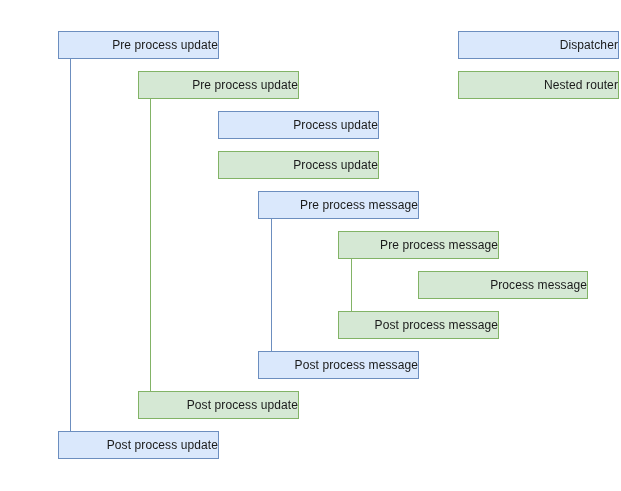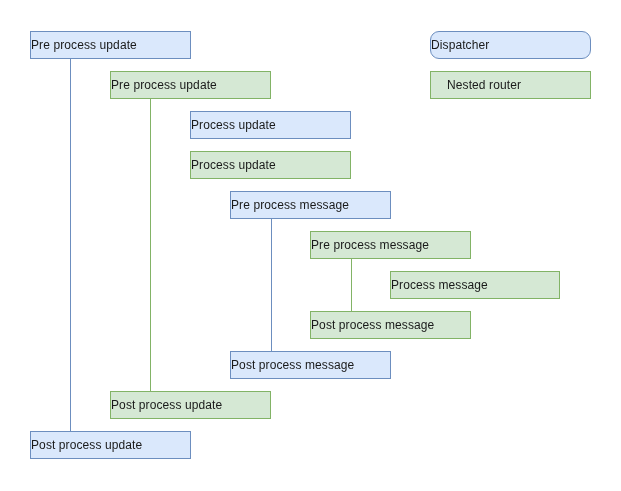--- a/index.html
+++ b/index.html
@@ -16,28 +16,29 @@
     width: 621px;
     height: 491px;
     background: #ffffff;
     overflow: hidden;
   }
   .node {
     position: absolute;
     box-sizing: border-box;
     display: flex;
     align-items: center;
-    justify-content: flex-start;
+    justify-content: flex-end;
     font-size: 12px;
     line-height: 14px;
     letter-spacing: 0.1px;
     color: #1a1a1a;
     text-align: center;
     white-space: nowrap;
     z-index: 3;
+    margin-left: 28px;
   }
   .node.dispatcher {
     background: #dae8fc;
     border: 1px solid #6c8ebf;
   }
   .node.router {
     background: #d5e8d4;
     border: 1px solid #82b366;
   }
   .edge {
@@ -90,20 +91,20 @@
         <span>Post process message</span>
       </div>
       <div class="node router" style="left: 110px; top: 391px; width: 161px; height: 28px;">
         <span>Post process update</span>
       </div>
       <div class="node dispatcher" style="left: 30px; top: 431px; width: 161px; height: 28px;">
         <span>Post process update</span>
       </div>
     </div>
   <div id="legend-layer">
-      <div class="node dispatcher" style="left: 430px; top: 31px; width: 161px; height: 28px; border-radius: 9px;">
+      <div class="node dispatcher" style="left: 430px; top: 31px; width: 161px; height: 28px;">
         <span>Dispatcher</span>
       </div>
       <div class="node router" style="left: 430px; top: 71px; width: 161px; height: 28px; padding-left: 16px;">
         <span>Nested router</span>
       </div>
     </div>
 </div>
 
 </body></html>

